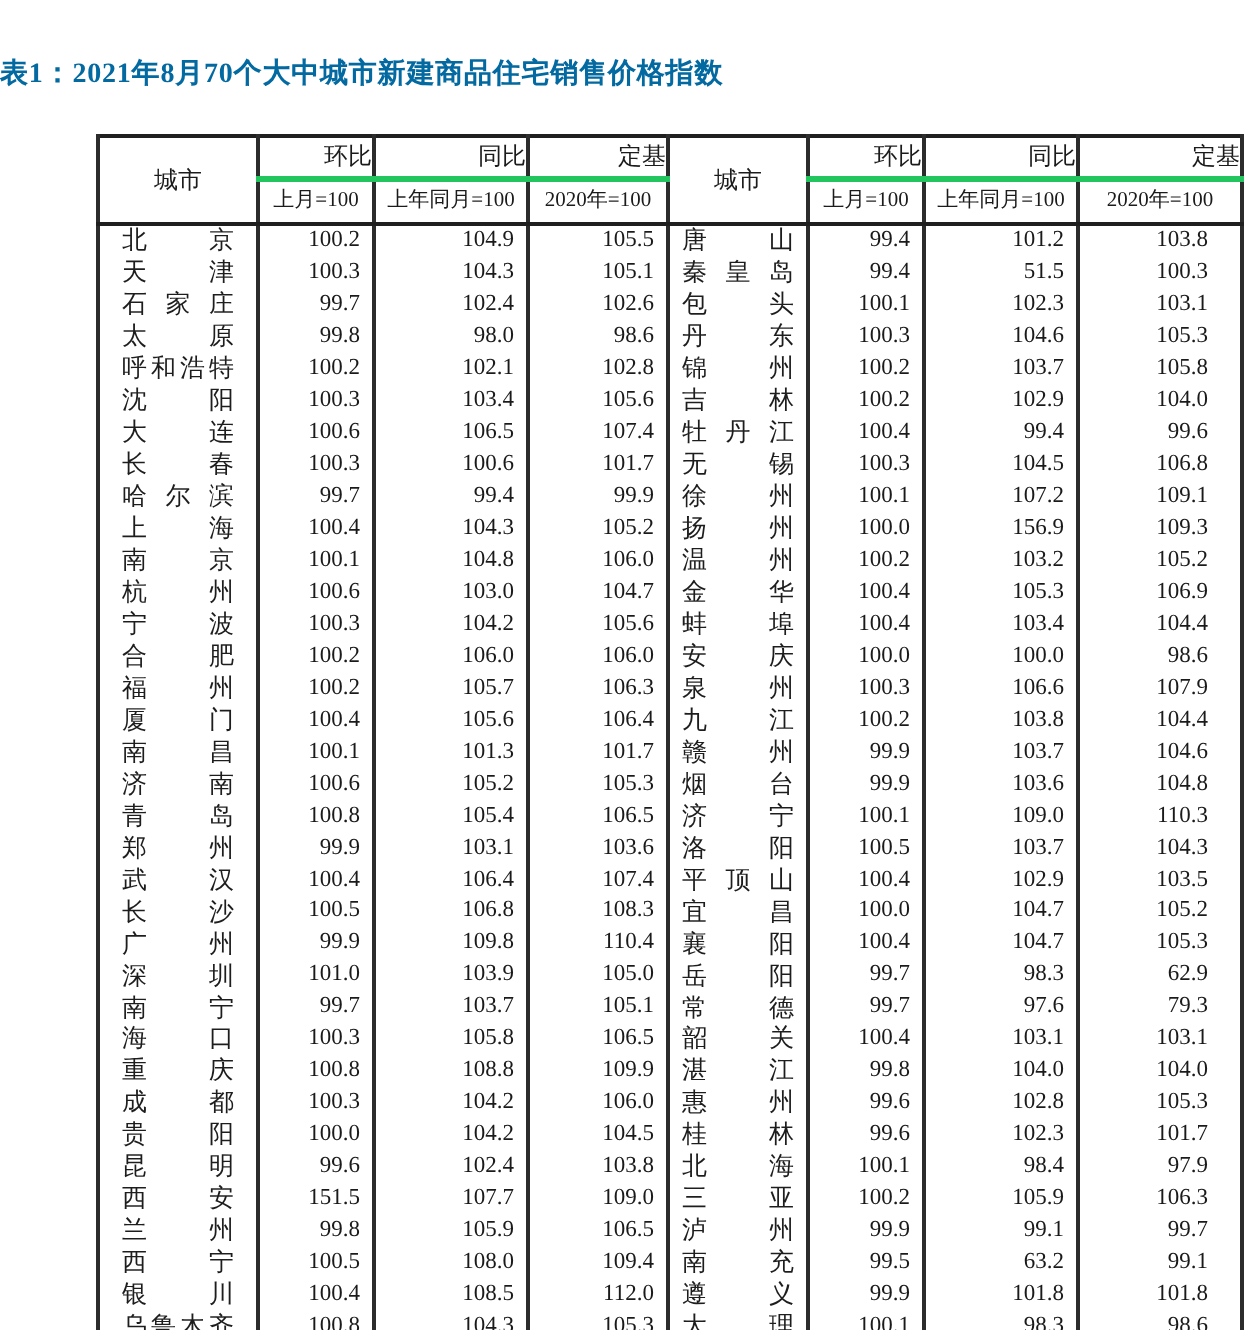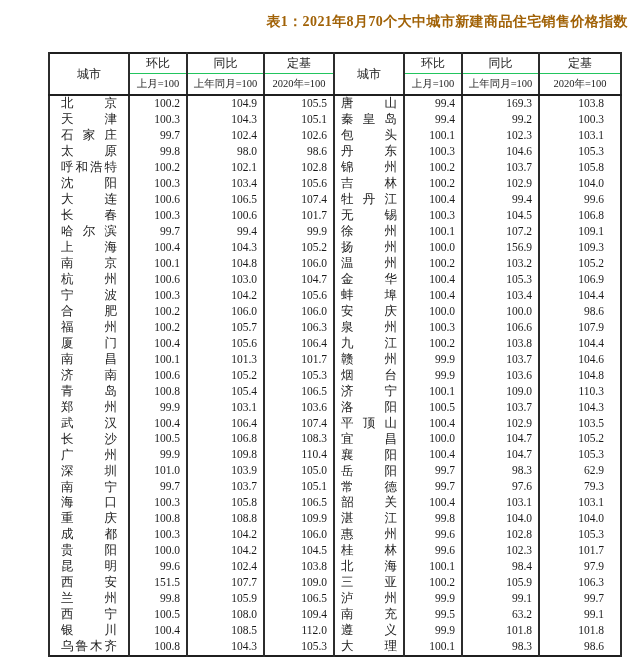--- a/index.html
+++ b/index.html
@@ -5,44 +5,44 @@
   * { margin:0; padding:0; box-sizing:border-box; }
   html,body { background:#ffffff; }
   body {
     width:628px; height:665px;
     font-family:"Liberation Serif","DejaVu Serif",serif;
     color:#1d1d1d;
     overflow:hidden;
   }
   .page { width:628px; height:665px; position:relative; background:#fff; }
   .title {
-    padding-top:13px;
-    text-align:right;
+    padding-top:28px;
+    text-align:left;
     font-size:14px;
     font-weight:bold;
     letter-spacing:0.4px;
-    color:#a16207;
+    color:#0369a1;
   }
   table.idx {
     border-collapse:collapse;
     table-layout:fixed;
     width:572px;
     margin:21px 0 0 48px;
     border:2px solid #1f1f1f;
   }
   th, td {
     border-left:2px solid #2c2c2c;
     border-right:2px solid #2c2c2c;
     font-weight:normal;
     overflow:hidden;
     white-space:nowrap;
   }
   thead th { text-align:center; color:#1b1b1b; }
   thead tr.h1 th { height:19px; font-size:12px; line-height:19px; }
-  thead tr.h1 th.colhead { border-bottom:1px solid #22c55e; }
+  thead tr.h1 th.colhead { border-bottom:3px solid #22c55e;text-align:right; }
   thead tr.h2 th { height:20px; font-size:10.5px; line-height:20px; border-bottom:2px solid #1f1f1f; }
   th.cityhead { border-bottom:2px solid #1f1f1f; font-size:12px; vertical-align:middle; }
   tbody td { height:15.7px; line-height:15.7px; font-size:11.5px; }
   td.city { text-align:center; font-size:12.5px; }
   .city-inner {
     display:inline-block;
     width:56px;
     text-align:justify;
     text-align-last:justify;
     vertical-align:middle;
@@ -89,31 +89,31 @@
       </tr>
     </thead>
     <tbody>
         <tr>
           <td class="city"><span class="city-inner">北京</span></td>
           <td class="num">100.2</td>
           <td class="num">104.9</td>
           <td class="num">105.5</td>
           <td class="city"><span class="city-inner">唐山</span></td>
           <td class="num">99.4</td>
-          <td class="num">169.3</td>
+          <td class="num">101.2</td>
           <td class="num num-wide">103.8</td>
         </tr>
         <tr>
           <td class="city"><span class="city-inner">天津</span></td>
           <td class="num">100.3</td>
           <td class="num">104.3</td>
           <td class="num">105.1</td>
           <td class="city"><span class="city-inner">秦皇岛</span></td>
           <td class="num">99.4</td>
-          <td class="num">99.2</td>
+          <td class="num">51.5</td>
           <td class="num num-wide">100.3</td>
         </tr>
         <tr>
           <td class="city"><span class="city-inner">石家庄</span></td>
           <td class="num">99.7</td>
           <td class="num">102.4</td>
           <td class="num">102.6</td>
           <td class="city"><span class="city-inner">包头</span></td>
           <td class="num">100.1</td>
           <td class="num">102.3</td>

